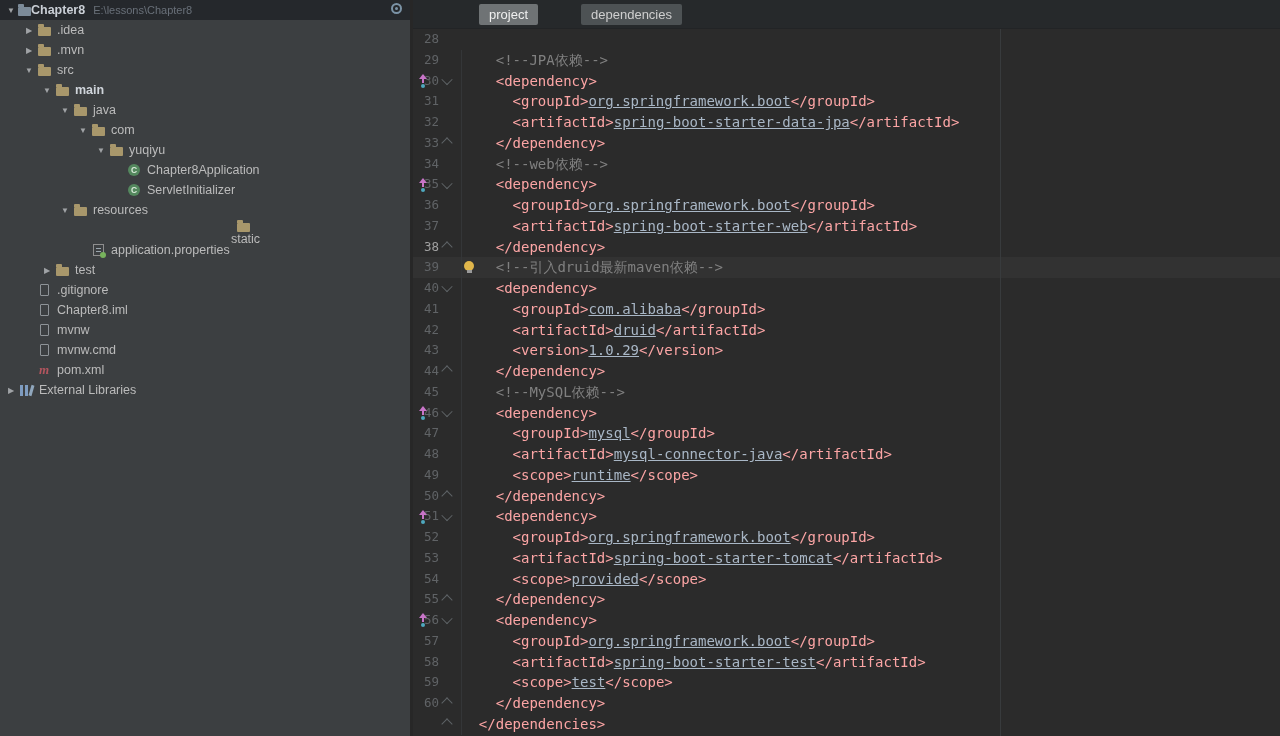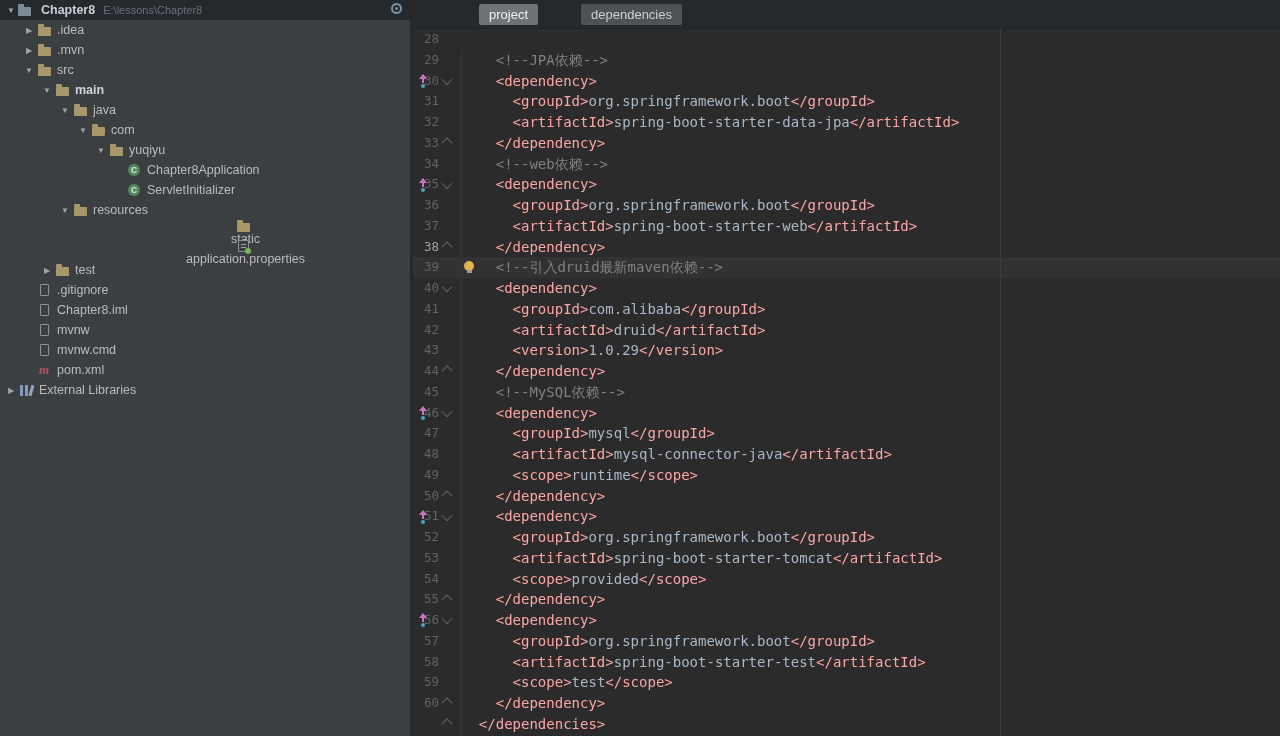--- a/index.html
+++ b/index.html
@@ -3,21 +3,21 @@
 <meta charset="utf-8">
 <style>
   html,body{margin:0;padding:0;background:#2B2B2B;}
   body{width:1280px;height:736px;overflow:hidden;font-family:"Liberation Sans",sans-serif;}
   .app{display:flex;width:1280px;height:736px;}
 
   
   .panel{width:410px;flex:none;background:#3C3F41;position:relative;overflow:hidden;}
   .proot{height:20px;display:flex;align-items:center;background:#25282C;padding-left:4px;position:relative;}
   .proot .chev{width:14px;text-align:center;font-size:8px;color:#A0A3A6;}
-  .rootname{font-weight:bold;color:#CACFD6;font-size:12.5px;margin-left:10px;white-space:nowrap;}
+  .rootname{font-weight:bold;color:#CACFD6;font-size:12.5px;margin-left:0;white-space:nowrap;}
   .rootpath{color:#697079;font-size:11px;margin-left:8px;white-space:nowrap;}
   .locate{position:absolute;right:8px;top:3px;width:11px;height:11px;border:2px solid #7B93A6;border-radius:50%;box-sizing:border-box;}
   .locate::after{content:"";position:absolute;left:2.2px;top:2.2px;width:3px;height:3px;border-radius:50%;background:#7B93A6;}
   .tree{position:absolute;left:0;right:0;top:20px;}
   .trow{height:20px;display:flex;align-items:center;font-size:12.5px;color:#BBBBBB;white-space:nowrap;cursor:default;}
   .trow .chev{width:14px;flex:none;text-align:center;font-size:8px;color:#A0A3A6;}
   .trow .ticon{width:16px;flex:none;display:flex;justify-content:center;align-items:center;}
   .trow .tlabel{margin-left:5px;}
   .trow .tlabel.b{font-weight:bold;color:#CFD4DA;}
 
@@ -48,21 +48,21 @@
   .guide{position:absolute;left:587px;top:0;bottom:0;width:1px;background:#383B3D;z-index:3;pointer-events:none;}
   .line{display:flex;height:20.76px;line-height:20.76px;flex-direction:column;}
   .ln{width:26px;flex:none;text-align:right;padding-right:6px;color:#606366;font-size:12.5px;}
   .line.cur .ln{color:#A1A1A1;}
   .rest{flex:1;display:flex;min-width:0;}
   .line.cur .rest{background:#323232;}
   .gi{width:20px;flex:none;display:flex;align-items:center;justify-content:center;}
   .gf{width:28px;flex:none;display:flex;align-items:center;justify-content:center;}
   .codeln{flex:1;white-space:pre;border-left:1px solid #343638;position:relative;min-width:0;}
   .tg{color:#fca5a5;}
-  .tx{color:#A9B7C6;}
+  .tx{color:#A9B7C6;text-decoration:underline;}
   .cm{color:#808080;}
 
   
   .fold{width:7px;height:7px;display:block;border-right:1.6px solid #5E6366;border-bottom:1.6px solid #5E6366;}
   .fo{transform:rotate(45deg) translate(-1px,-1px);}
   .fc{transform:rotate(-135deg);}
   .micon{width:10px;height:14px;position:relative;display:block;}
   .micon .a{position:absolute;top:0;left:1px;width:0;height:0;border-left:4px solid transparent;border-right:4px solid transparent;border-bottom:5px solid #C875C8;}
   .micon .s{position:absolute;top:4px;left:4px;width:2px;height:5px;background:#C875C8;}
   .micon .d{position:absolute;bottom:0;left:3px;width:4px;height:4px;border-radius:50%;background:#4FA8BE;}
@@ -155,21 +155,21 @@
           </span>
           <span class="tlabel">resources</span>
         </div>
         <div class="trow" style="padding-left: 76px; flex-direction: column;">
           <span class="chev"></span>
           <span class="ticon">
             <span class="i-folder"></span>
           </span>
           <span class="tlabel">static</span>
         </div>
-        <div class="trow" style="padding-left: 76px; flex-direction: column;">
+        <div class="trow" style="padding-left: 76px;">
           <span class="chev"></span>
           <span class="ticon">
             <span class="i-properties"></span>
           </span>
           <span class="tlabel">application.properties</span>
         </div>
         <div class="trow" style="padding-left: 40px;">
           <span class="chev">▶</span>
           <span class="ticon">
             <span class="i-folder"></span>

